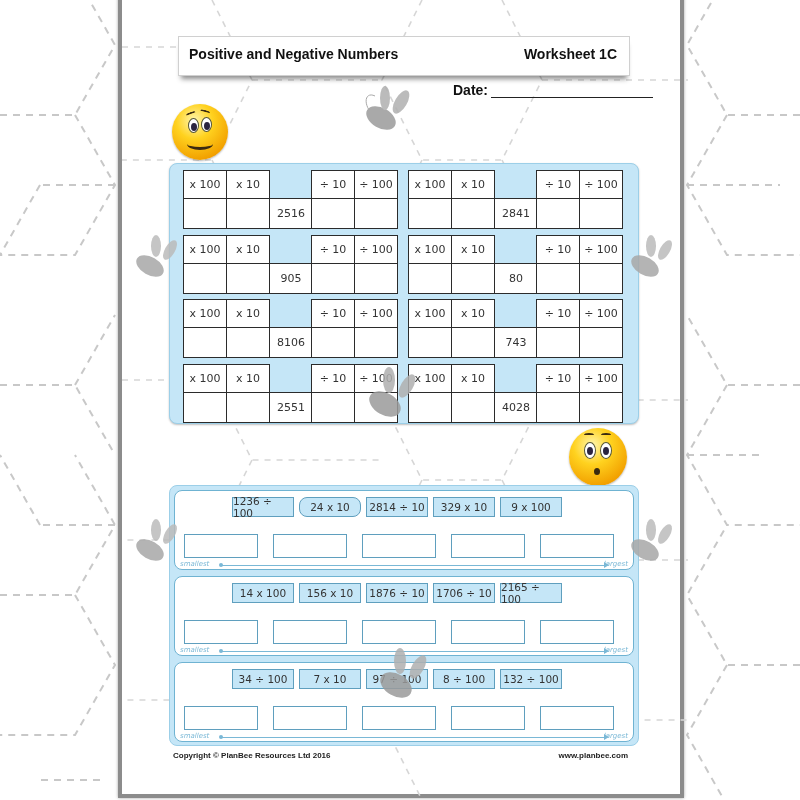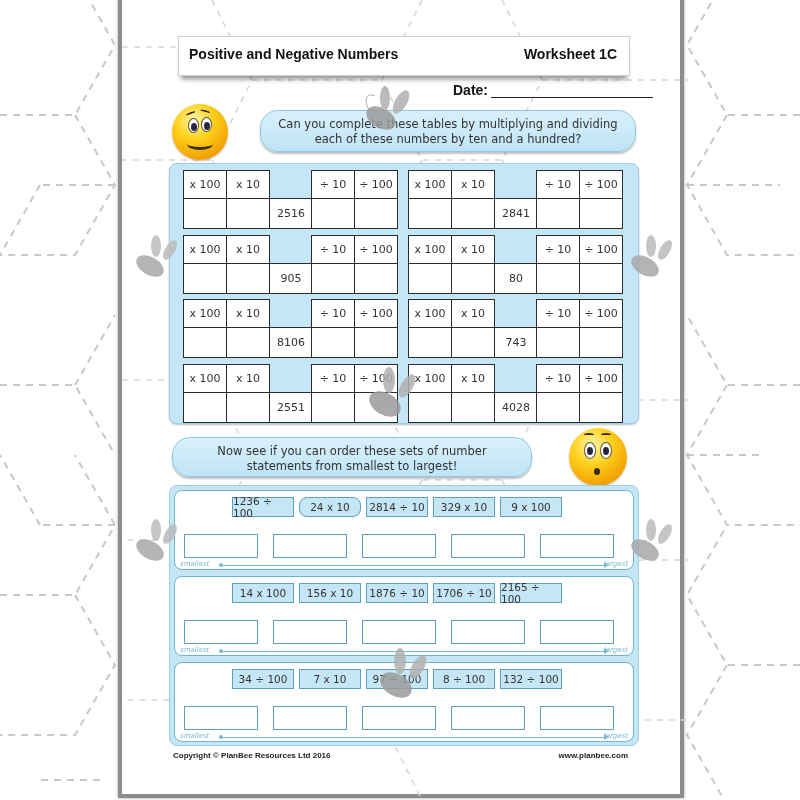--- a/index.html
+++ b/index.html
@@ -231,23 +231,20 @@
   </div>
 
   <div class="emoji" style="left:50px;top:104px;">
     <div class="brow" style="left:14px;top:8px;transform:rotate(-20deg);"></div>
     <div class="brow" style="left:28px;top:6px;transform:rotate(15deg);"></div>
     <div class="eye" style="left:16px;top:14px;"></div>
     <div class="eye" style="left:29px;top:13px;"></div>
     <div class="mouth"></div>
   </div>
 
-  <div class="bubble" style="left:138px;top:110px;width:376px;height:42px;">
-    <span>Can you complete these tables by multiplying and dividing each of these numbers by ten and a hundred?</span>
-  </div>
 
   <div class="table-panel">
     <div id="tables-wrap">
         <div class="calc-table" style="left: 7px; top: 6px;">
           <div class="cell head" style="left: 6px; top: 0px; width: 44px;">x 100</div>
           <div class="cell body" style="left: 6px; top: 28px; width: 44px;"></div>
           <div class="cell head" style="left: 49px; top: 0px; width: 44px;">x 10</div>
           <div class="cell body" style="left: 49px; top: 28px; width: 44px;"></div>
           <div class="cell body" style="left: 92px; top: 28px; width: 44px;">2516</div>
           <div class="cell head" style="left: 134px; top: 0px; width: 44px;">÷ 10</div>
@@ -328,23 +325,20 @@
           <div class="cell body" style="left: 49px; top: 28px; width: 44px;"></div>
           <div class="cell body" style="left: 92px; top: 28px; width: 44px;">4028</div>
           <div class="cell head" style="left: 134px; top: 0px; width: 44px;">÷ 10</div>
           <div class="cell body" style="left: 134px; top: 28px; width: 44px;"></div>
           <div class="cell head" style="left: 177px; top: 0px; width: 44px;">÷ 100</div>
           <div class="cell body" style="left: 177px; top: 28px; width: 44px;"></div>
         </div>
       </div>
   </div>
 
-  <div class="bubble" style="left:50px;top:437px;width:360px;height:40px;">
-    <span>Now see if you can order these sets of number statements from smallest to largest!</span>
-  </div>
 
   <div class="emoji" style="left:447px;top:428px;width:58px;height:58px;">
     <div class="brow" style="left:15px;top:5px;"></div>
     <div class="brow" style="left:32px;top:5px;"></div>
     <div class="eye" style="left:15px;top:14px;height:17px;width:12px;"></div>
     <div class="eye" style="left:31px;top:14px;height:17px;width:12px;"></div>
     <div class="omouth"></div>
   </div>
 
   <div class="order-outer">

